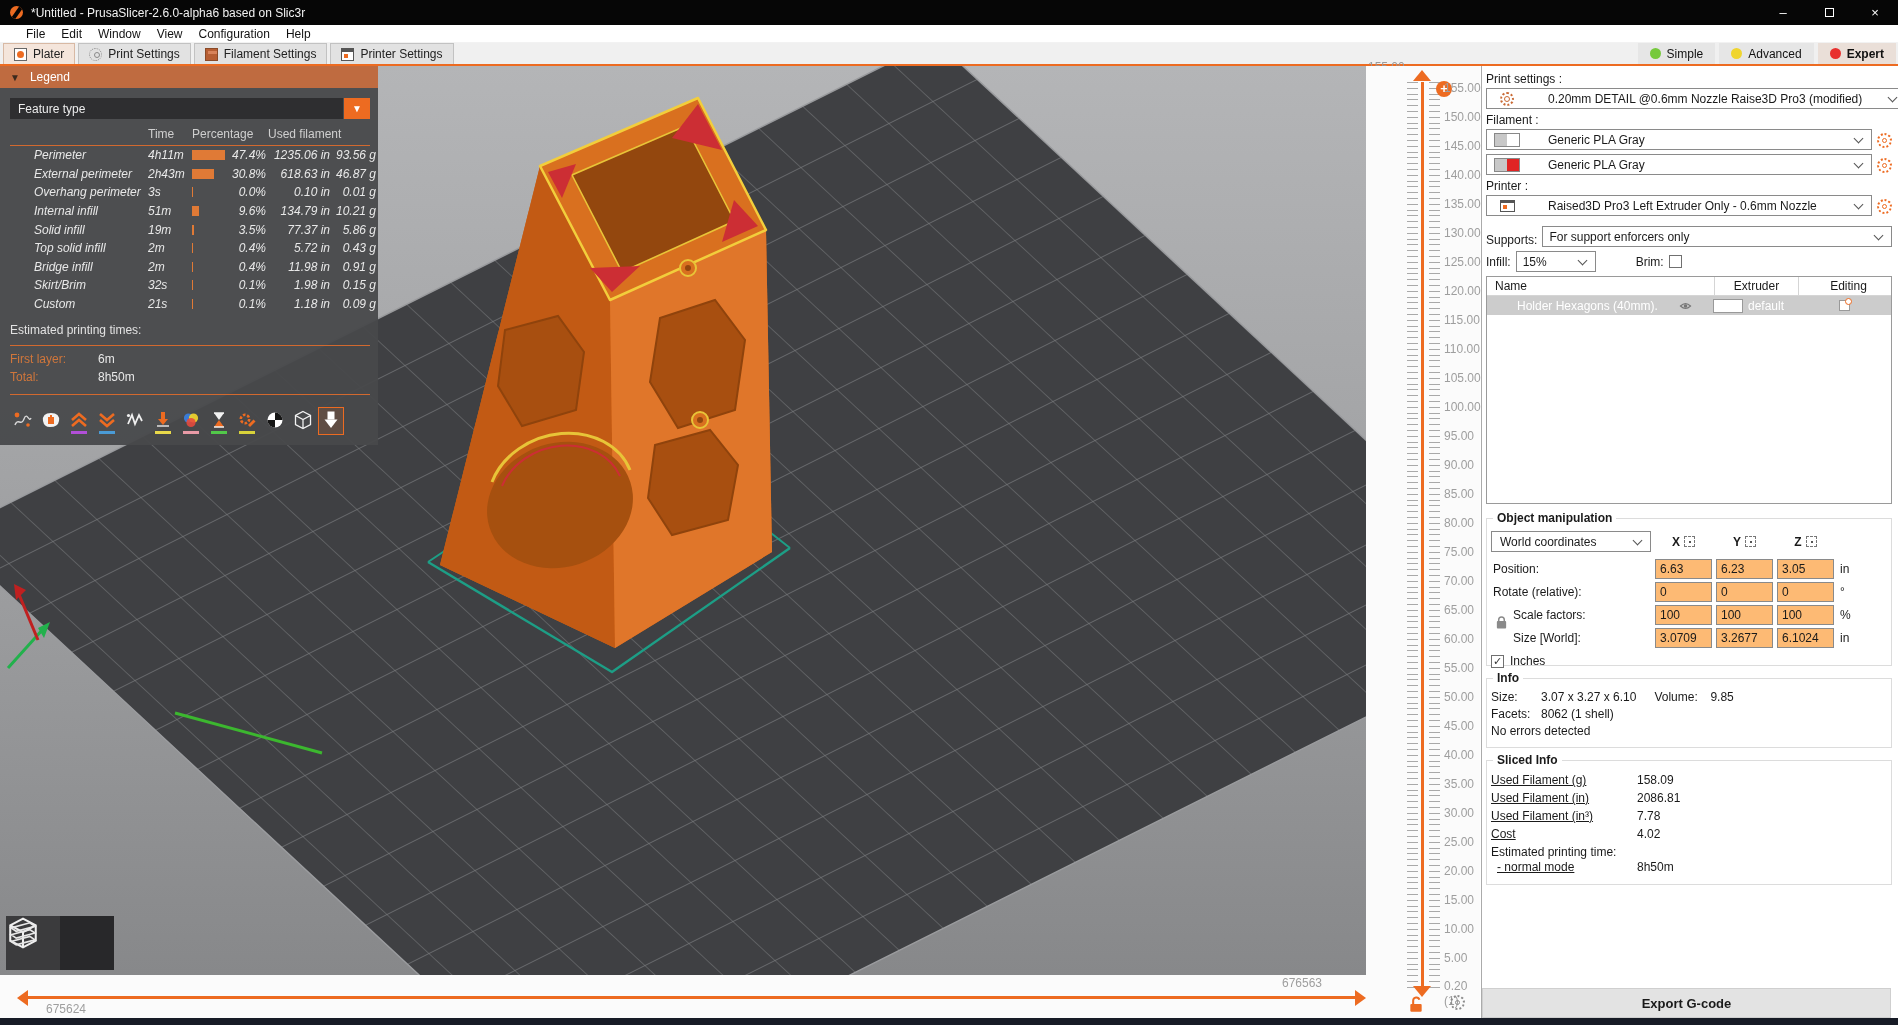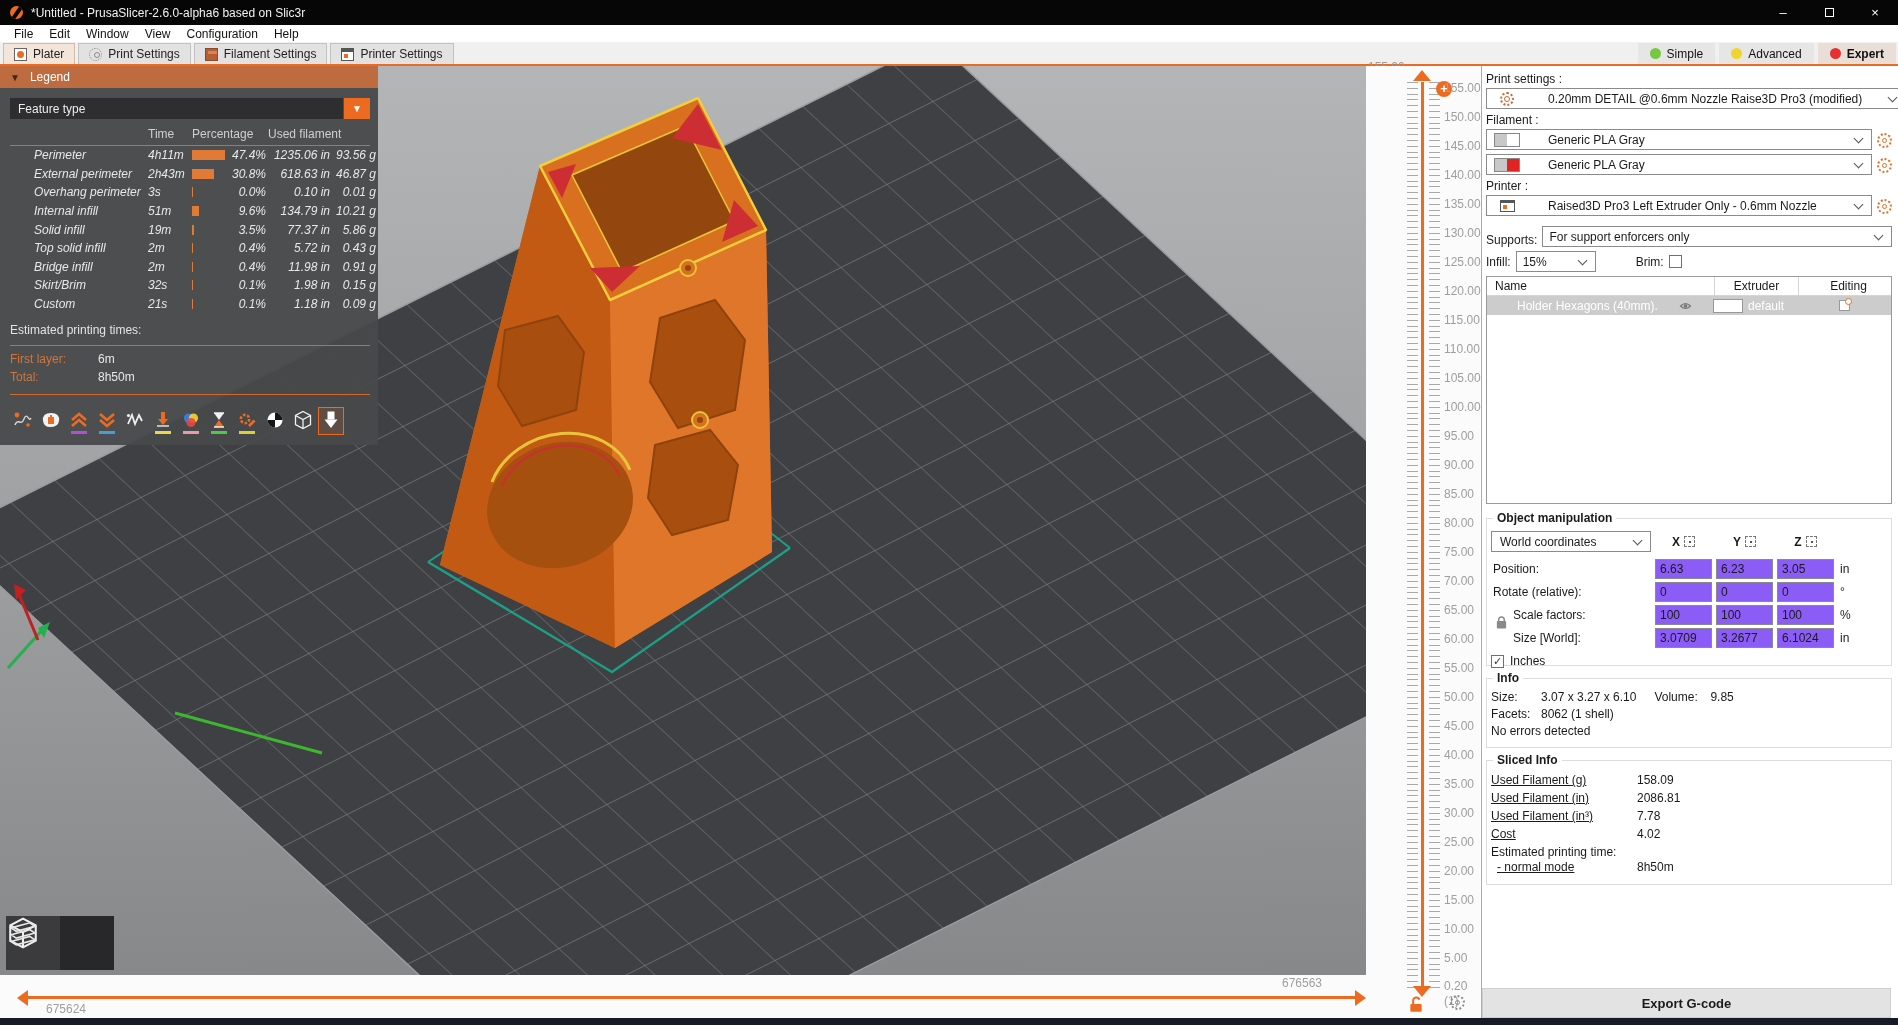--- a/index.html
+++ b/index.html
@@ -13,21 +13,21 @@
   .app-logo { width:13px; height:13px; border-radius:50%; background:#ED6B21; margin:0 8px 0 10px;
     position:relative; overflow:hidden; }
   .app-logo::after{ content:""; position:absolute; left:5px; top:-2px; width:4px; height:18px; background:#060606; transform:rotate(35deg); }
   .title-text { font-size:12px; color:#f2f2f2; }
   .win-controls { margin-left:auto; display:flex; height:100%; }
   .win-btn { width:46px; height:100%; display:flex; align-items:center; justify-content:center; color:#fff; font-size:13px; }
   .max-glyph { width:9px; height:9px; border:1px solid #fff; display:inline-block; }
 
   
   .menubar { position:absolute; left:0; top:25px; width:1898px; height:18px; background:#ffffff;
-    display:flex; align-items:center; padding-left:6px; gap:0; border-bottom:1px solid #f2f2f2;}
+    display:flex; align-items:center; padding-left:18px; gap:0; border-bottom:1px solid #f2f2f2;}
   .menu-item { padding:0 8px; height:100%; display:flex; align-items:center; color:#111; }
 
   
   .tabbar { position:absolute; left:0; top:43px; width:1898px; height:21px; background:#f0f0f0; display:flex; align-items:stretch; }
   .tabbar::after { content:""; position:absolute; left:0; top:21px; width:1898px; height:2px; background:#ED6B21; }
   .tab { display:flex; align-items:center; gap:6px; padding:0 10px; margin-left:3px; background:#e2e2e2;
     border:1px solid #c2c2c2; border-bottom:none; color:#222; }
   .tab.active { background:#f4e5db; border-color:#d8b9a4; }
   .tab-ic { width:13px; height:13px; display:inline-block; position:relative; }
   .ic-plater { border:1px solid #666; background:#fff; }
@@ -140,21 +140,21 @@
   .group { border:1px solid #dcdcdc; position:relative; margin-top:12px; padding:8px 4px 6px 4px; }
   .gtitle { position:absolute; top:-8px; left:6px; background:#fff; padding:0 4px; font-weight:bold; }
   .om-toprow { display:flex; align-items:center; margin:4px 0 6px 0; }
   .om-combo { width:160px; }
   .axhead { width:57px; margin-left:4px; display:flex; align-items:center; justify-content:center; gap:4px; font-weight:bold; }
   .axbox { width:11px; height:11px; border:1px dashed #777; position:relative; }
   .axbox::after { content:""; position:absolute; left:4px; top:4px; width:2px; height:2px; background:#555; }
   .om-row { display:flex; align-items:center; margin-bottom:2px; height:21px; }
   .om-label { width:160px; padding-left:2px; }
   .om-label.ind { padding-left:22px; }
-  .om-field { width:57px; height:20px; border:1px solid #8a8a8a; padding:2px 0 0 4px; margin-left:4px; background:#8b5cf6; }
+  .om-field { width:57px; height:20px; border:1px solid #8a8a8a; padding:2px 0 0 4px; margin-left:4px; background:#fdba74; }
   .om-unit { margin-left:6px; }
   .om-lock { position:absolute; left:8px; top:96px; }
   .inches-row { display:flex; align-items:center; gap:6px; margin-top:6px; }
 
   .info-line { display:flex; margin:3px 0; }
   .info-line .w57 { width:50px; } .info-line .v { }
   .si-row { display:flex; margin:4px 0; }
   .si-row .lab { width:146px;text-decoration:underline; } 
   .export-btn { position:absolute; left:1482px; top:988px; width:409px; height:30px; background:#e3e3e3;
     border:1px solid #cfcfcf; display:flex; align-items:center; justify-content:center; font-weight:bold; font-size:13px; }

